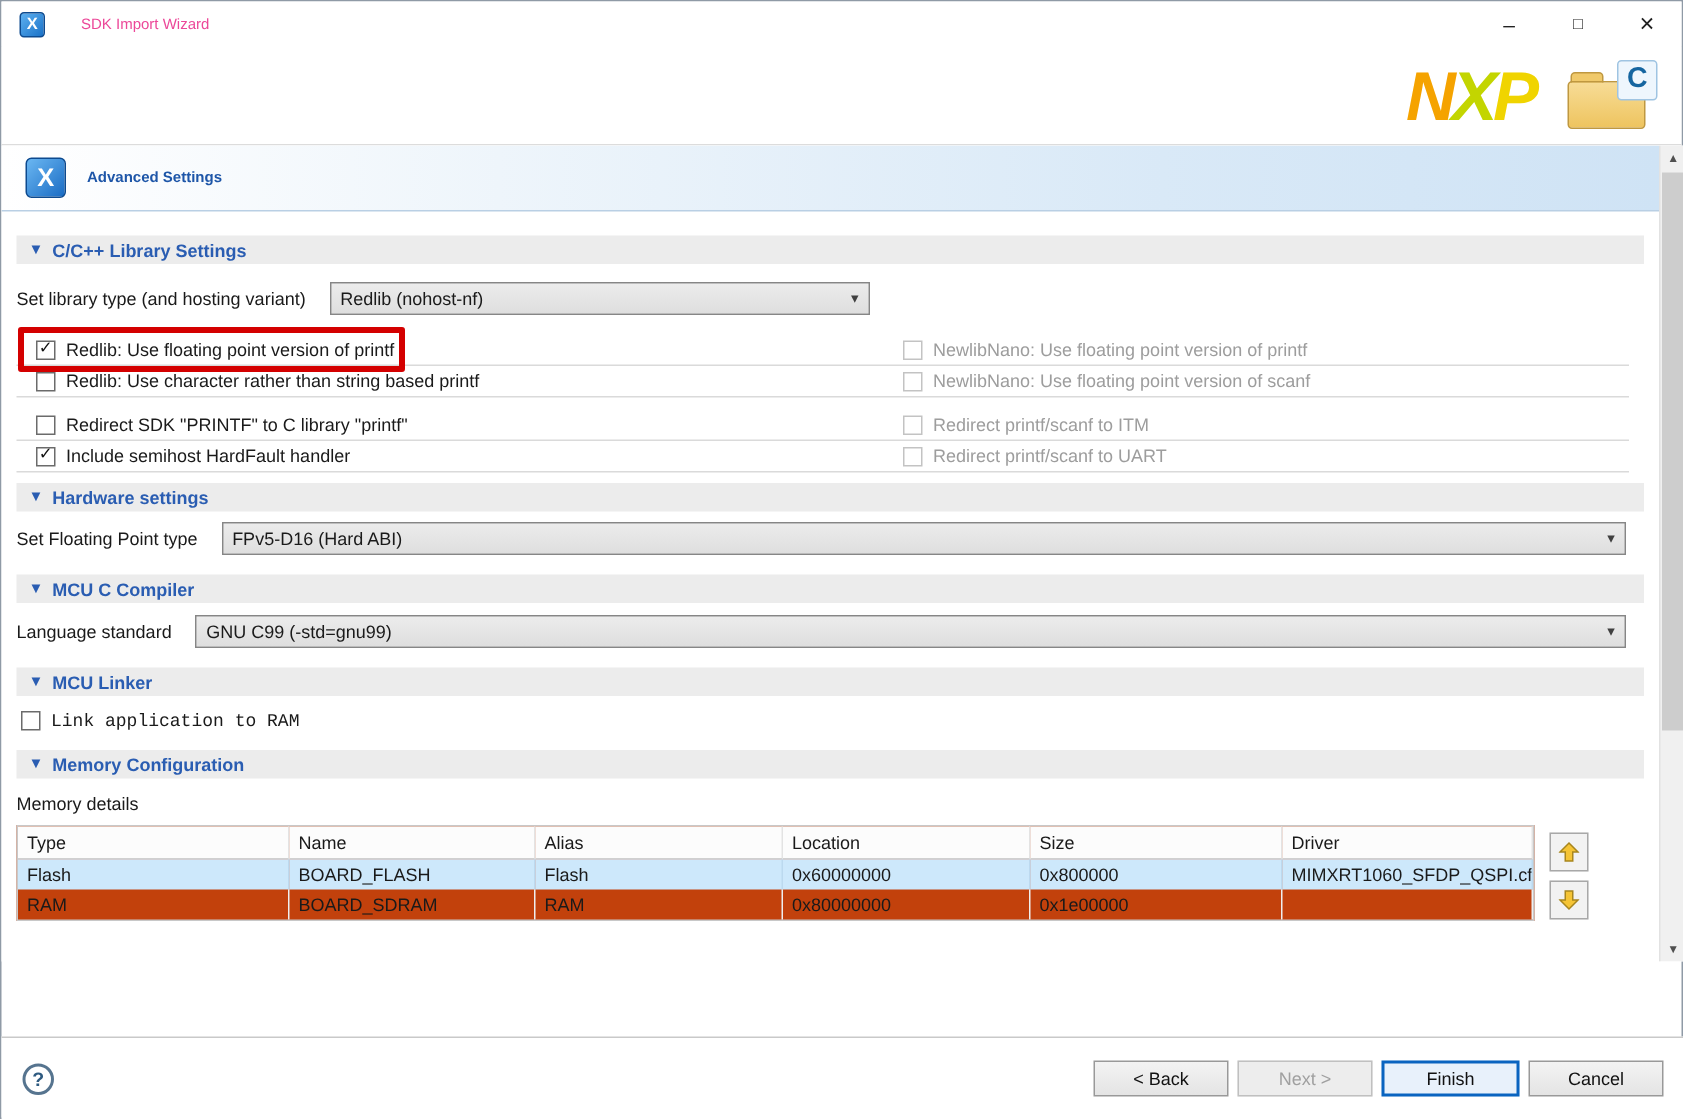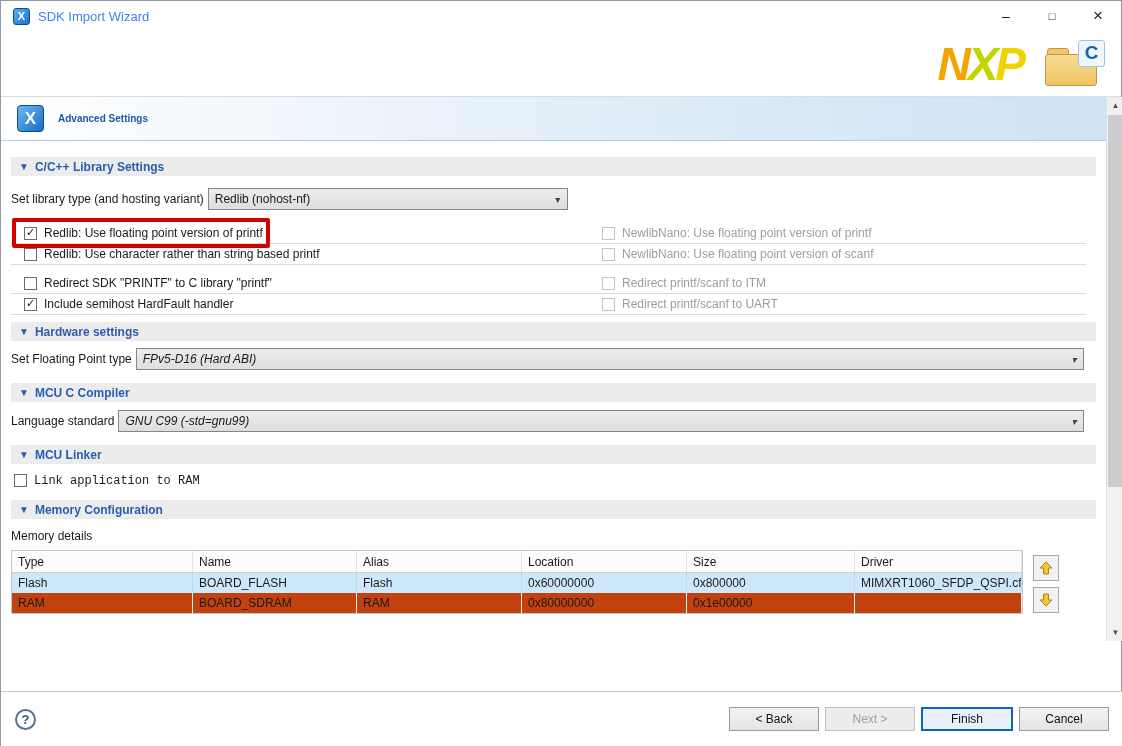--- a/index.html
+++ b/index.html
@@ -9,21 +9,21 @@
     font-family:"Liberation Sans", sans-serif; font-size:12px; color:#1a1a1a;
     background:#ffffff;
   }
   .window { position:absolute; inset:0; border:1px solid #8f9aa6; background:#fff; }
 
   
   .titlebar { position:absolute; top:0; left:0; width:100%; height:30px; display:flex; align-items:center; background:#fff; }
   .app-icon { width:17px; height:17px; margin-left:12px; border-radius:3px;
     background:linear-gradient(135deg,#5db0f0,#1a72c8); border:1px solid #0d4a8f;
     color:#fff; font-weight:bold; font-size:11px; display:flex; align-items:center; justify-content:center; }
-  .title-text { margin-left:8px; font-size:13px; color:#3b82f6; }
+  .title-text { margin-left:24px; font-size:10px; color:#ec4899; }
   .win-controls { margin-left:auto; display:flex; height:30px; }
   .win-btn { width:46px; height:30px; display:flex; align-items:center; justify-content:center; color:#222; cursor:default; }
   .win-btn.min { font-size:14px; }
   .win-btn.max { font-size:11px; }
   .win-btn.cls { font-size:17px; }
 
   
   .brand { position:absolute; top:30px; left:0; width:100%; height:66px; background:#fff;
     border-bottom:1px solid #dcdcdc; display:flex; align-items:center; justify-content:flex-end; gap:22px; padding-right:16px; }
   .nxp { font-style:italic; font-weight:bold; font-size:46px; letter-spacing:-3px; line-height:1; display:flex; }
@@ -47,28 +47,28 @@
     border:1px solid #0d4a8f; color:#fff; font-weight:bold; font-size:17px; display:flex; align-items:center; justify-content:center; }
   .page-title { font-size:10px; font-weight:bold; color:#1e56a8; }
 
   .body-area { padding:0 10px; }
 
   .section-bar { height:19px; background:#ececec; display:flex; align-items:center; gap:6px; padding-left:8px; }
   .section-bar .tri { color:#2a5db2; font-size:10px; line-height:1; }
   .section-title { color:#2a5db2; font-weight:bold; font-size:12px; }
   .mt16{margin-top:16px;} .mt13{margin-top:13px;} .mt9{margin-top:9px;} .mt8{margin-top:8px;} .mt7{margin-top:7px;} .mt6{margin-top:6px;}
 
-  .form-row { display:flex; align-items:center; gap:4px; }
+  .form-row { display:flex; align-items:center; gap:16px; }
   .form-row .lbl { white-space:nowrap; }
   .combo { height:22px; border:1px solid #868686; background:linear-gradient(#ececec,#dedede);
     display:flex; align-items:center; padding-left:6px; position:relative; }
   .combo .combo-text { flex:1; overflow:hidden; white-space:nowrap; }
   .combo .combo-btn { width:18px; text-align:center; color:#404040; font-size:10px; }
   .combo.w360 { width:360px; }
-  .combo.grow { flex:1;font-style:italic; }
+  .combo.grow { flex:1; }
   .pr12 { padding-right:12px; }
 
   
   .cb-grid { display:grid; grid-template-columns:585px 490px; }
   .cb-cell { height:21px; display:flex; align-items:center; gap:7px; border-bottom:1px solid #dadada; position:relative; }
   .cb-cell.leftcol { padding-left:13px; }
   .cb-cell.rightcol { padding-left:6px; }
   .cb { width:13px; height:13px; border:1px solid #6b6b6b; background:#fff; display:flex; align-items:center; justify-content:center; flex:none; }
   .cb .mark { font-size:11px; line-height:1; color:#111; margin-top:-1px; }
   .cb-cell.disabled .cb { border-color:#c3c3c3; }

